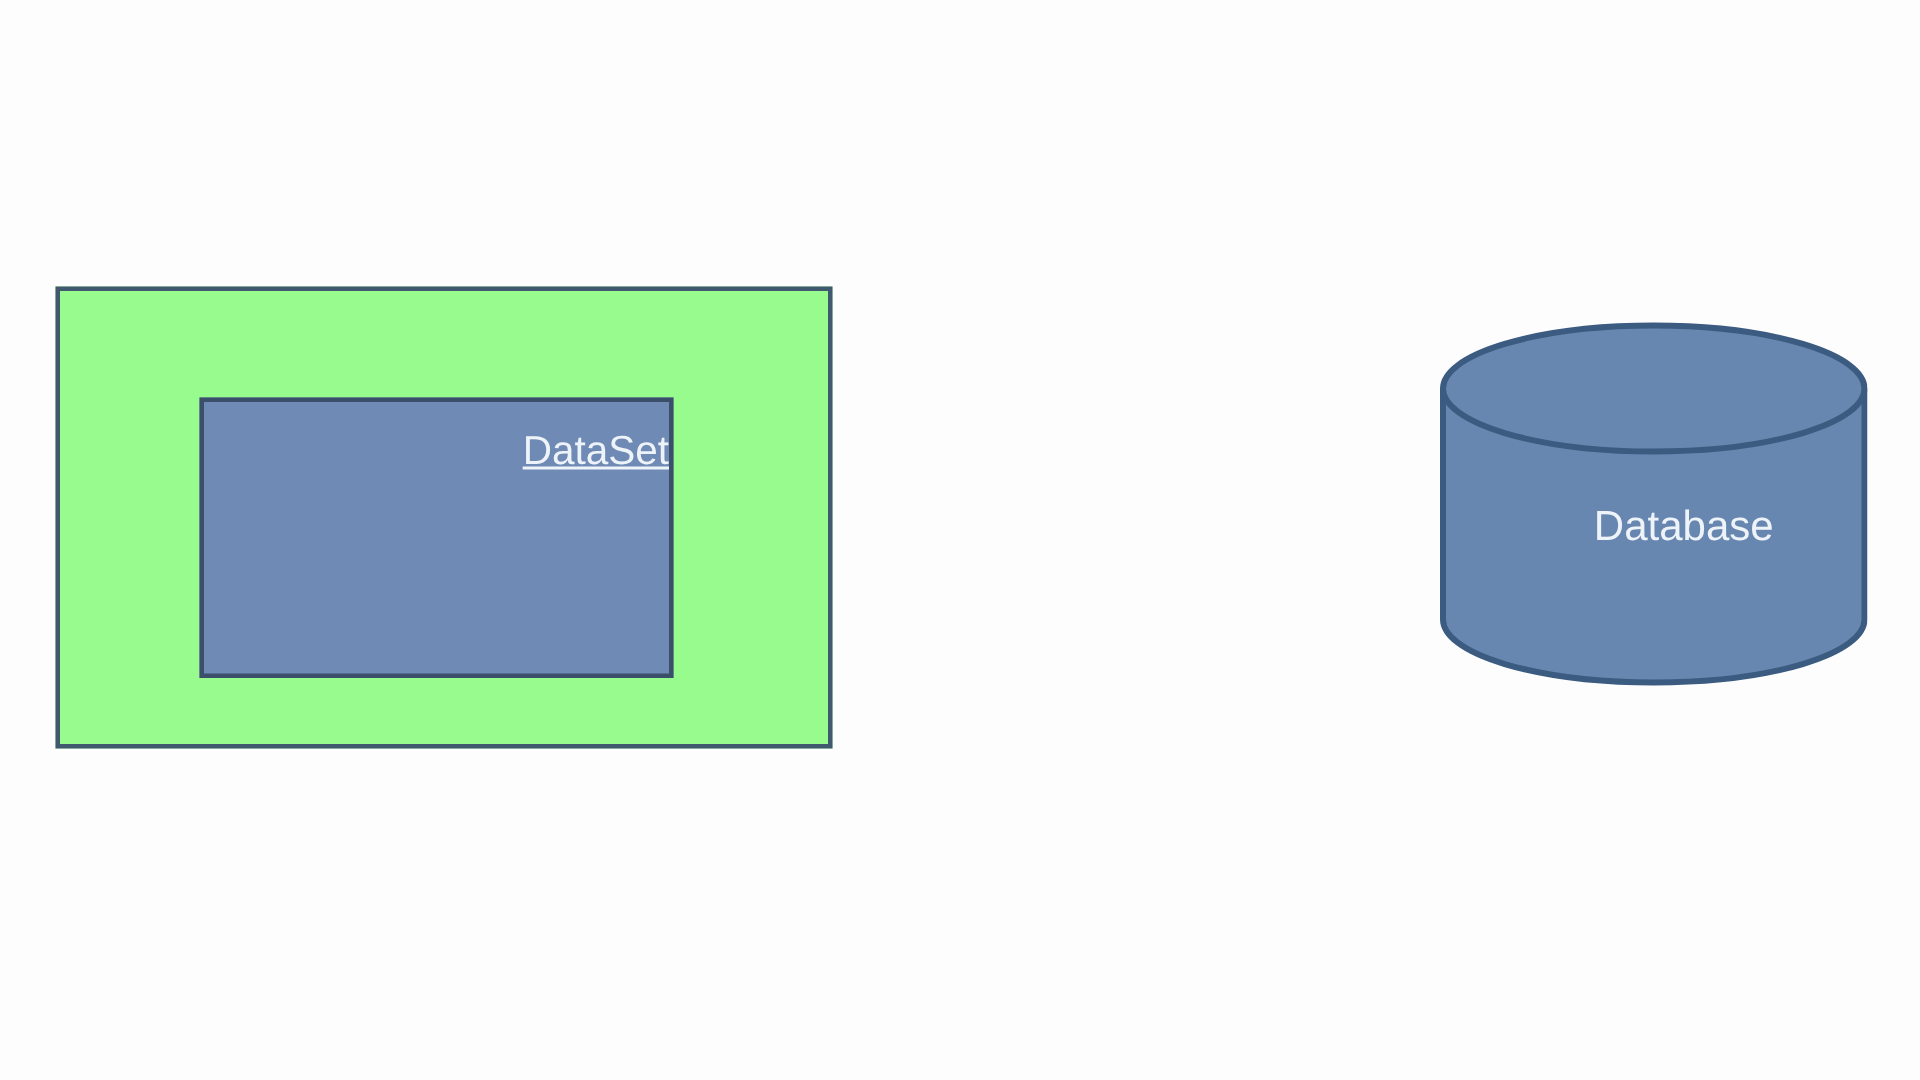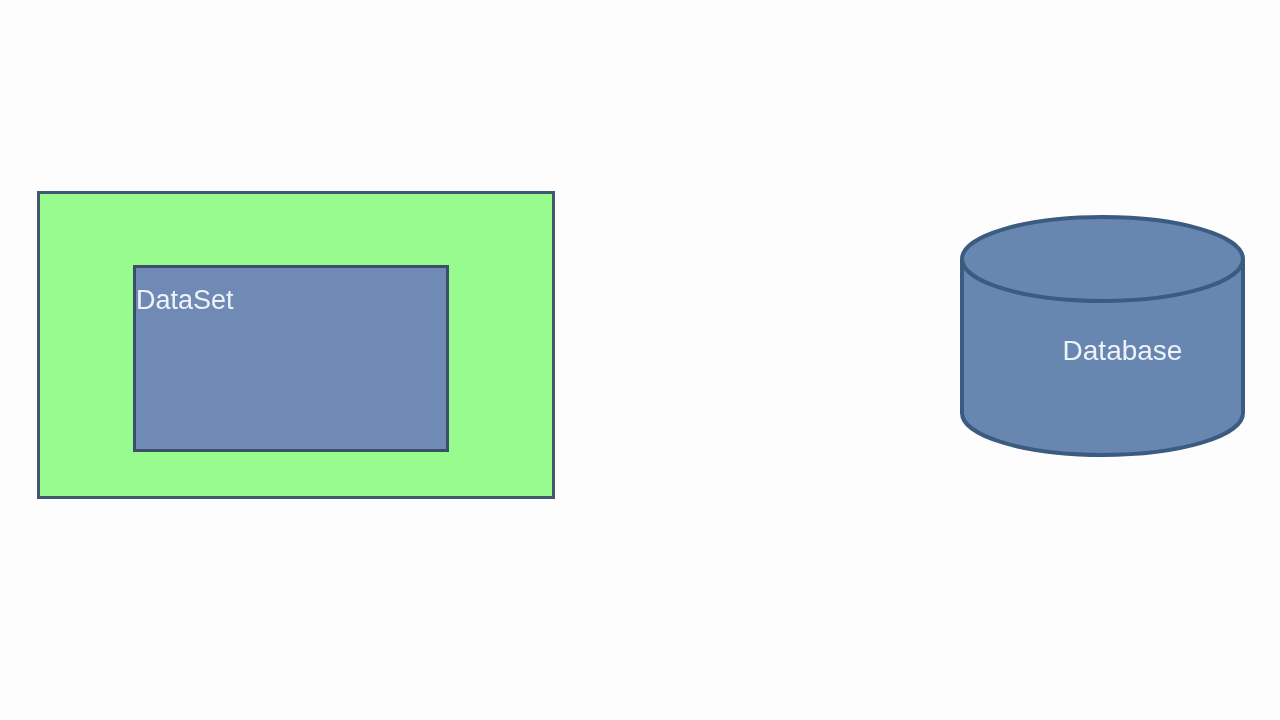--- a/index.html
+++ b/index.html
@@ -38,23 +38,24 @@
     position: absolute;
     left: 93px;
     top: 71px;
     width: 310px;
     height: 181px;
     background: var(--dataset-fill, #6e8ab5);
     border: 3px solid var(--dataset-border, #3c4f6a);
   }
   .dataset-label {
     margin-top: 17px;
-    text-align: left;
+    text-align: right;
     font-size: 27px;
     color: var(--box-text, #eef3f9);
+    text-decoration: underline;
   }
 
   
   .datatable-box {
     position: absolute;
     left: 10px;
     top: 67px;
     width: 278px;
     height: 79px;
     background: var(--datatable-fill, #2e4866);

